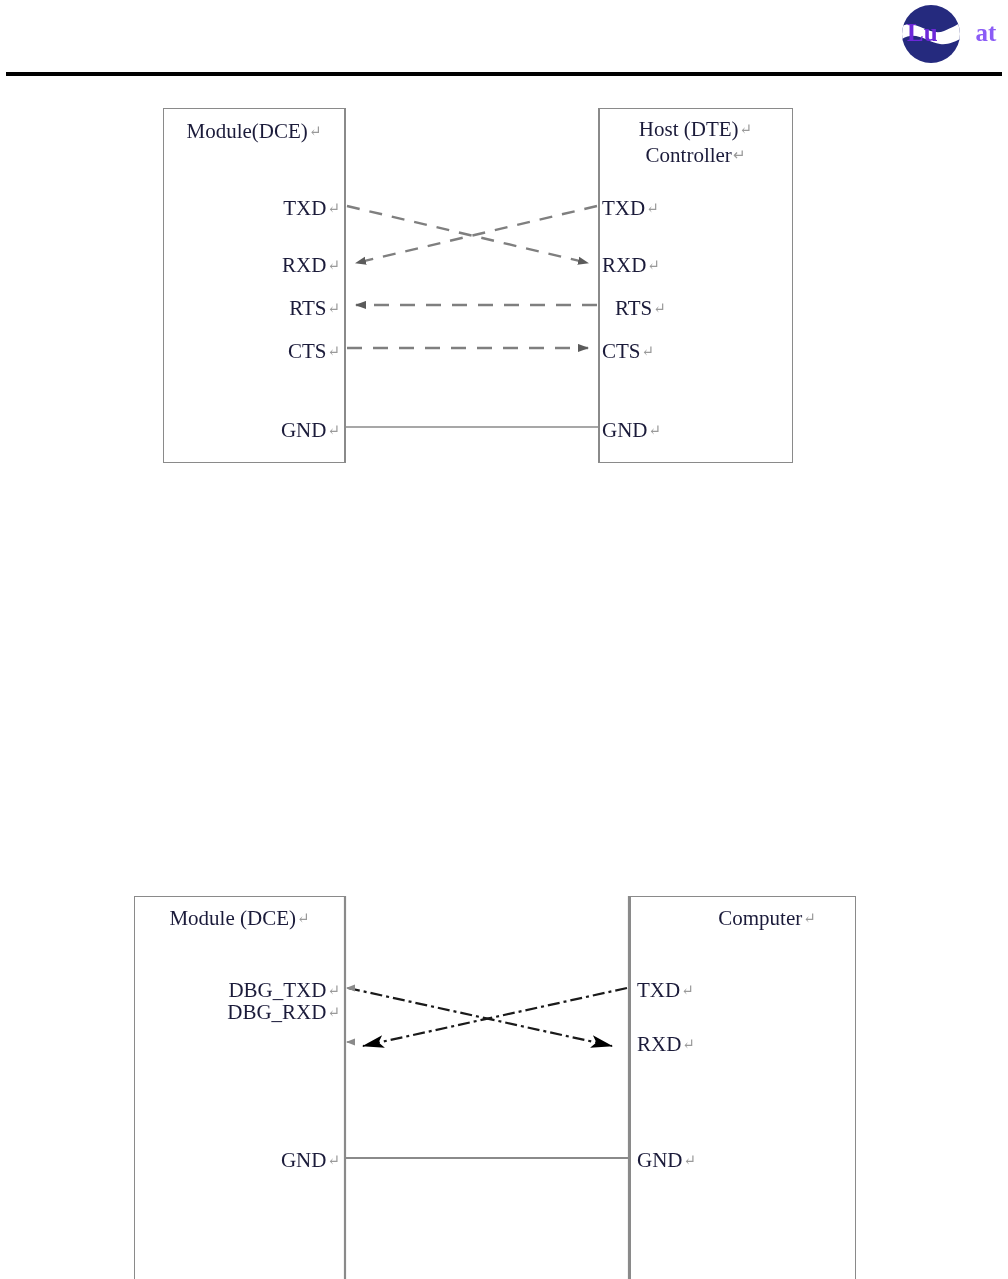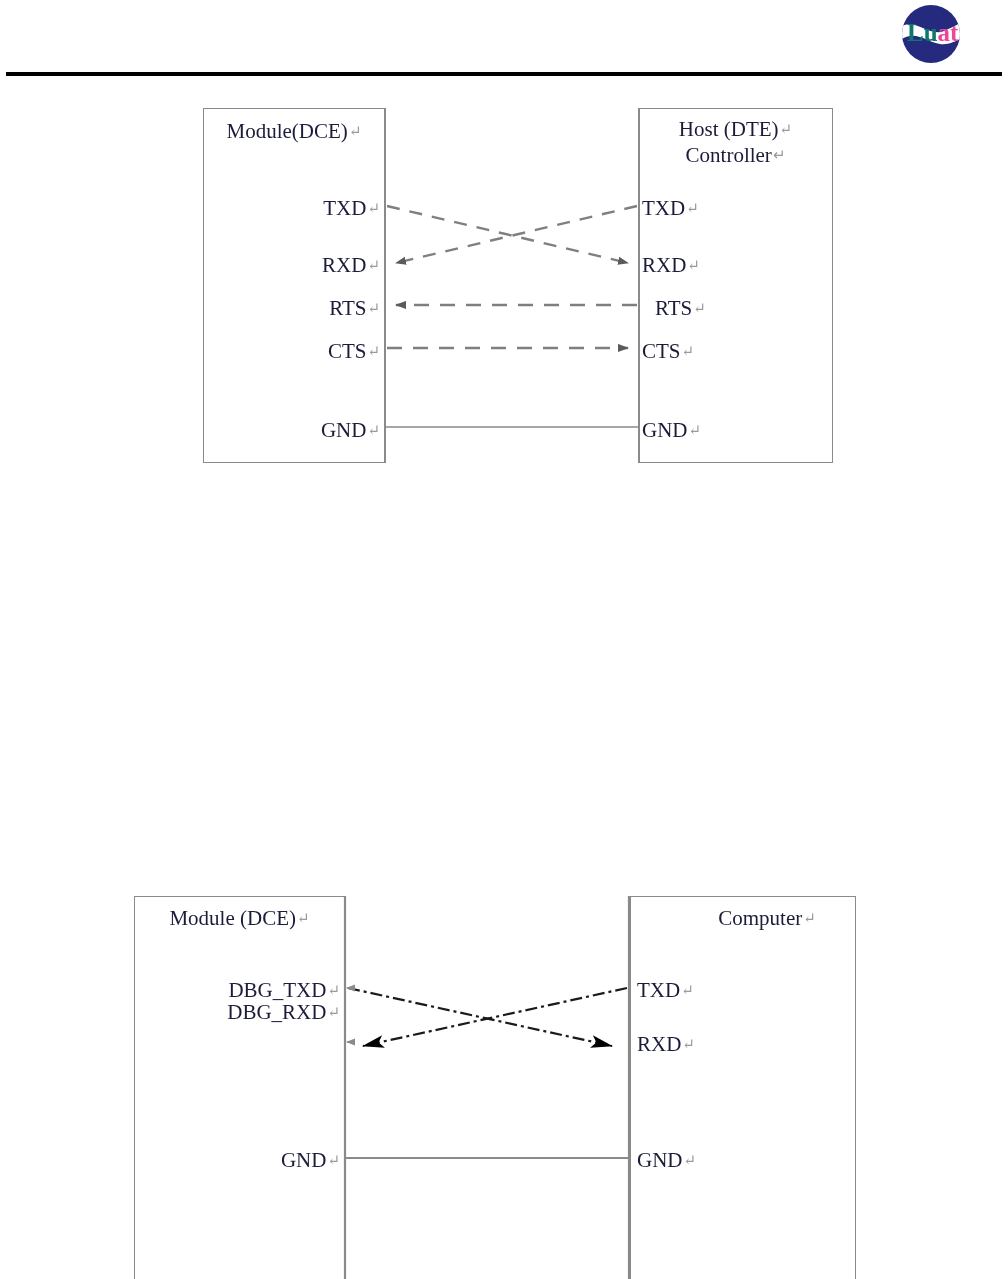--- a/index.html
+++ b/index.html
@@ -59,22 +59,22 @@
     position: absolute;
     left: 19px;
     top: 14px;
     font-family: "Liberation Serif", "DejaVu Serif", serif;
     font-weight: bold;
     font-size: 25px;
     letter-spacing: 0px;
     line-height: 30px;
     white-space: nowrap;
   }
-  .logo-text .lt-blue { color: #0f766e; }
-  .logo-text .lt-red  { color: #ec4899; }
+  .logo-text .lt-blue { color: #6d28d9; }
+  .logo-text .lt-red  { color: #8b5cf6; margin-left: 38px; }
 
   
   .diagram { position: absolute; }
 
   .box {
     position: absolute;
     border: 1px solid #8a8a8a;
     background: transparent;
     box-sizing: border-box;
   }
@@ -118,21 +118,21 @@
   <div class="logo">
     <div class="logo-circle">
       <svg class="logo-wave" viewBox="0 0 58 24">
         <path d="M0,3 C14,-4 28,14 42,8 C50,4.5 55,2 58,0 L58,16 C52,19 46,22 38,21 C26,19.5 14,7 0,16 Z" fill="#ffffff"></path>
       </svg>
     </div>
     <div class="logo-text"><span class="lt-blue">Lu</span><span class="lt-red">at</span></div>
   </div>
 </div>
 
-<div class="diagram" style="left:0; top:0; width:912px; height:500px;margin-left:40px;">
+<div class="diagram" style="left:0; top:0; width:912px; height:500px;">
 
   <div class="box" style="left:163px; top:108px; width:182px; height:355px;">
     <div class="box-title" style="top:9px;"><span>Module(DCE)</span><span class="pilcrow">↵</span></div>
   </div>
 
   <div class="box" style="left:598px; top:108px; width:195px; height:355px;">
     <div class="box-title" style="top:7px;"><span>Host (DTE)</span><span class="pilcrow">↵</span></div>
     <div class="box-title" style="top:33px;font-family:Liberation Serif, serif;"><span>Controller</span><span class="pilcrow">↵</span></div>
   </div>
 

